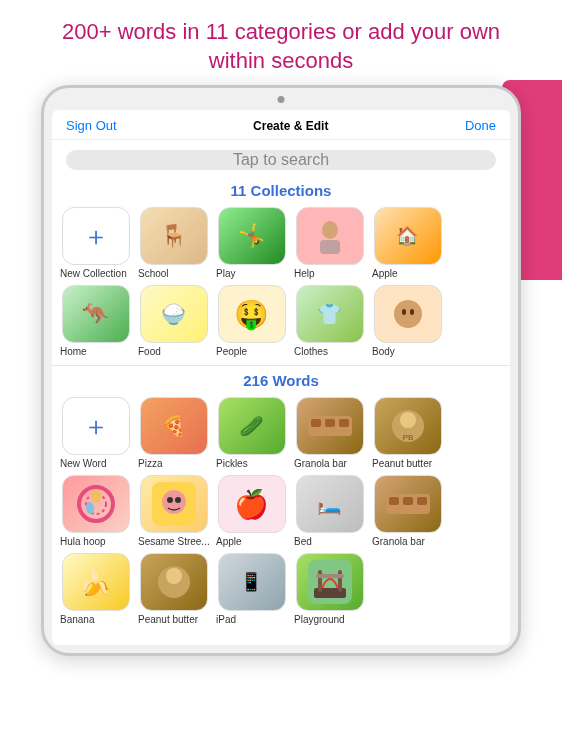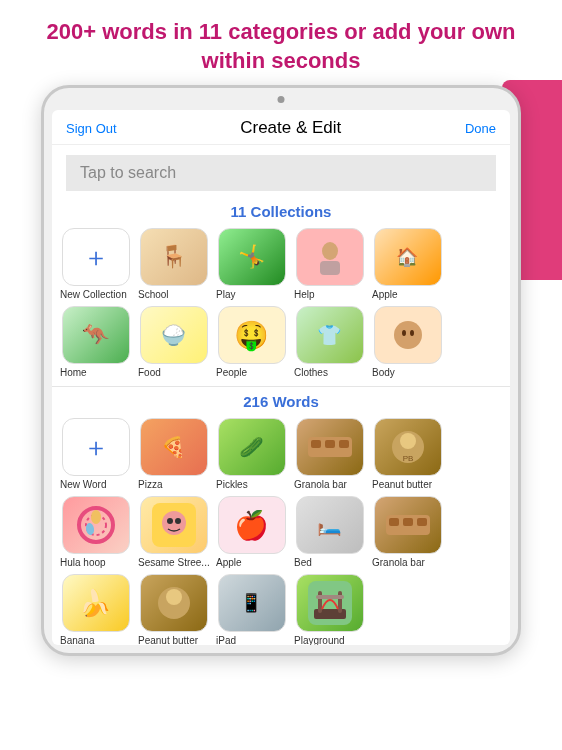--- a/index.html
+++ b/index.html
@@ -25,21 +25,21 @@
       z-index: 0;
     }
 
     
     .header-text {
       position: relative;
       z-index: 2;
       text-align: center;
       padding: 18px 40px 10px;
       font-size: 22px;
-      font-weight: 700;
+      font-weight: 400;
       color: #c0186e;
       line-height: 1.3;
     }
 
     
     .ipad-frame {
       position: relative;
       z-index: 2;
       margin: 0 auto;
       width: 480px;
@@ -85,32 +85,32 @@
       padding: 8px 14px 6px;
       border-bottom: 1px solid #eee;
     }
 
     .nav-left, .nav-right {
       font-size: 13px;
       color: #007aff;
     }
 
     .nav-title {
-      font-size: 17px;
-      font-weight: 400;
+      font-size: 12px;
+      font-weight: 700;
       color: #000;
     }
 
     
     .search-bar {
       margin: 10px 14px 8px;
       background: #e8e8e8;
-      border-radius: 0;
-      padding: 9px 14px;
-      text-align: left;
+      border-radius: 10px;
+      padding: 1px 14px;
+      text-align: center;
       font-size: 16px;
       color: #888;
     }
 
     
     .section-title {
       text-align: center;
       font-size: 15px;
       font-weight: 700;
       color: #3a6fd8;

